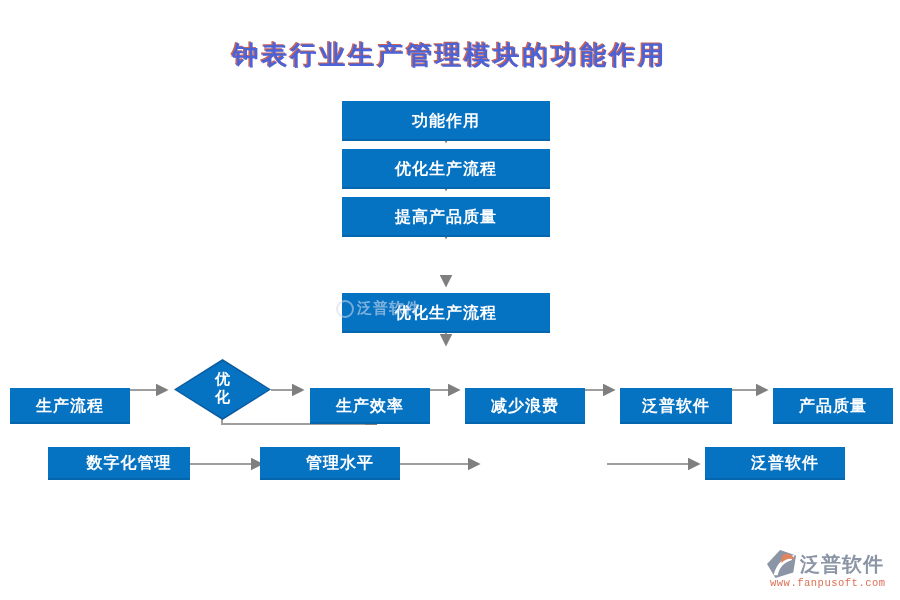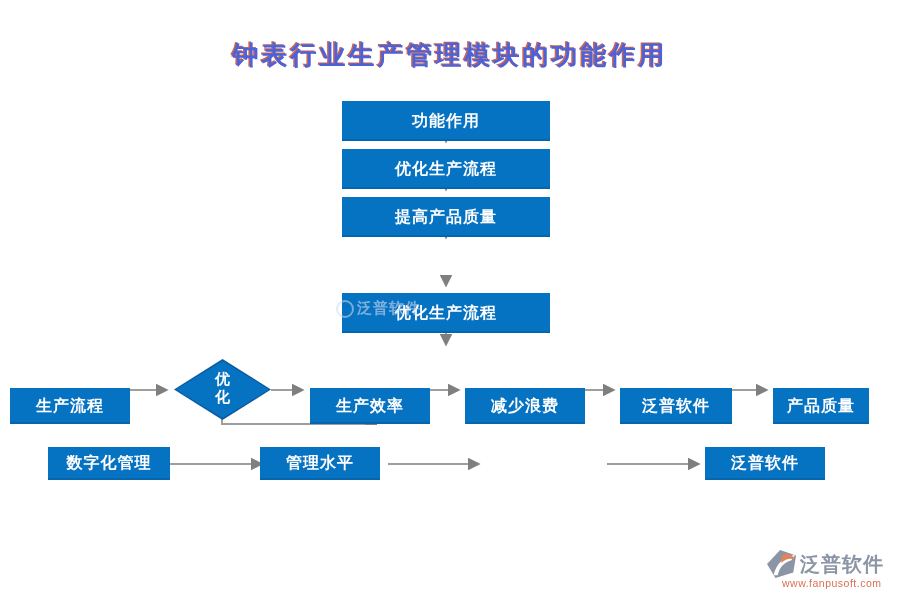--- a/index.html
+++ b/index.html
@@ -15,21 +15,21 @@
     text-shadow:-1.5px -1px 0 rgba(190,72,58,0.85);
   }
   .bbox{
     position:absolute;background:#0672c2;color:#ffffff;
     display:flex;align-items:center;justify-content:center;
     font-weight:bold;font-size:16px;letter-spacing:1px;z-index:2;
     box-shadow:inset 0 -2px 0 rgba(0,0,0,0.10);
   }
   .vbox{left:342px;width:208px;height:40px;}
   .r1{top:372px;height:36px;margin-top:16px;}
-  .r2{top:447px;height:33px;}
+  .r2{top:447px;height:33px;padding-left:20px;}
   .diamond-outer{
     position:absolute;left:174px;top:359px;width:97px;height:61px;z-index:2;
     clip-path:polygon(50% 0,100% 50%,50% 100%,0 50%);
     background:#0b5a9e;
   }
   .diamond-inner{
     position:absolute;left:2px;top:2px;right:2px;bottom:2px;
     clip-path:polygon(50% 0,100% 50%,50% 100%,0 50%);
     background:#0672c2;
     display:flex;align-items:center;justify-content:center;font-family:Liberation Mono, monospace;
@@ -52,22 +52,22 @@
   }
   .logo{
     position:absolute;left:766px;top:549px;z-index:2;width:126px;
   }
   .logo-row{display:flex;align-items:flex-start;gap:2px;}
   .logo-name{
     font-size:20px;font-weight:bold;color:#8b95a5;letter-spacing:1px;line-height:30px;
     font-family:"Liberation Sans","DejaVu Sans",sans-serif;
   }
   .logo-url{
-    font-size:10.5px;color:#dd6f55;margin-top:-2px;margin-left:16px;letter-spacing:0.5px;
-    font-family:Liberation Sans, sans-serif;
+    font-size:10.5px;color:#dd6f55;margin-top:-2px;margin-left:4px;letter-spacing:0.5px;
+    font-family:Liberation Mono, monospace;
   }
 </style>
 </head>
 <body>
 
 <div id="canvas">
 
   <div class="title">钟表行业生产管理模块的功能作用</div>
 
   <svg id="connectors" width="900" height="600" viewBox="0 0 900 600">
@@ -110,21 +110,21 @@
 
   <div class="diamond-outer">
     <div class="diamond-inner">
       <div class="diamond-label">优化</div>
     </div>
   </div>
 
   <div class="bbox r1" style="left:310px;width:120px">生产效率</div>
   <div class="bbox r1" style="left:465px;width:120px">减少浪费</div>
   <div class="bbox r1" style="left:620px;width:112px">泛普软件</div>
-  <div class="bbox r1" style="left:773px;width:96px">产品质量</div>
+  <div class="bbox r1" style="left:773px;width:120px">产品质量</div>
 
   <div class="bbox r2" style="left:48px;width:122px">数字化管理</div>
   <div class="bbox r2" style="left:260px;width:120px">管理水平</div>
   <div class="bbox r2" style="left:705px;width:120px">泛普软件</div>
 
   <div class="logo">
     <div class="logo-row">
       <svg width="32" height="30" viewBox="0 0 34 32">
         <path d="M15,1 L32,7 L29,25 L10,31 L1,16 Z" fill="#8b95a5"></path>
         <path d="M8,28 C11,15 19,8 31,6 L27,12 C19,14.5 14,20 12.5,28 Z" fill="#ffffff"></path>

